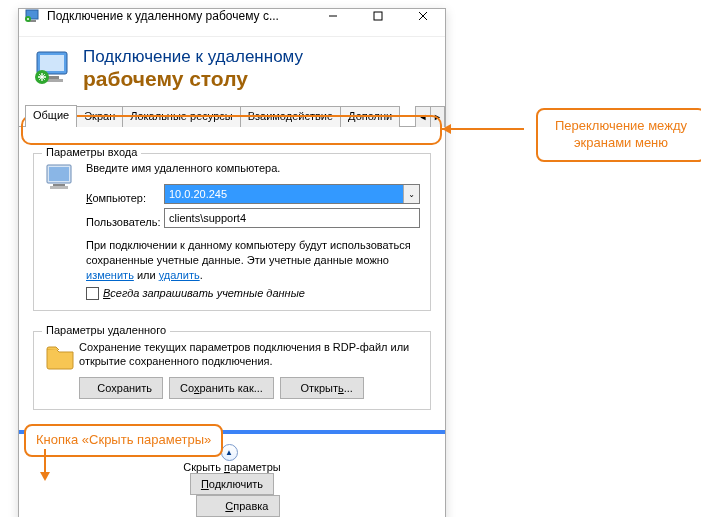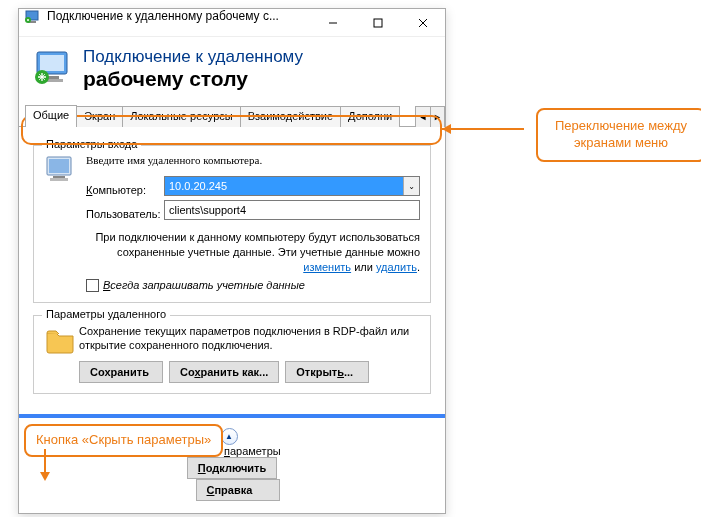--- a/index.html
+++ b/index.html
@@ -17,42 +17,42 @@
     left: 18px;
     top: 8px;
     width: 428px;
     border: 1px solid #aaa;
     background: #fff;
     box-shadow: 0 3px 10px rgba(0,0,0,0.15);
   }
   .titlebar {
     height: 28px;
     display: flex;
-    align-items: flex-start;
+    align-items: center;
     padding: 0 0 14px 6px;
     background: #fff;
     border-bottom: 1px solid #eee;
   }
   .titlebar-icon { width: 16px; height: 16px; margin-right: 6px; }
   .titlebar-text { flex: 1; font-size: 12px; color: #000; }
   .titlebar-btns { display: flex; }
   .titlebar-btn {
     width: 45px; height: 28px;
     display: flex; align-items: center; justify-content: center;
     font-size: 12px; color: #000;
   }
   .header {
     display: flex;
     align-items: center;
     padding: 10px 14px 14px 14px;
     background: #fff;
   }
   .header-icon { width: 40px; height: 40px; margin-right: 10px; position: relative; }
   .header-text .line1 { font-size: 17px; color: #003a8a; }
-  .header-text .line2 { font-size: 21px; color: #000000; font-weight: 700; }
+  .header-text .line2 { font-size: 21px; color: #a16207; font-weight: 700; }
   .tabs {
     display: flex;
     align-items: stretch;
     height: 22px;
     border-bottom: 1px solid #aaa;
     background: #fff;
     position: relative;
   }
   .tab {
     padding: 3px 7px 0 7px;
@@ -84,35 +84,35 @@
   .tab-scroll-btn {
     width: 14px; height: 20px;
     background: #f0f0f0;
     display: flex; align-items: center; justify-content: center;
     font-size: 9px;
   }
   .tab-scroll-btn + .tab-scroll-btn { border-left: 1px solid #aaa; }
   .body-area { padding: 6px 14px 12px 14px; }
   .fieldset {
     border: 1px solid #ccc;
-    margin: 12px 0 8px 0;
+    margin: 20px 0 8px 0;
     padding: 8px 10px 10px 10px;
     position: relative;
   }
   .fieldset-legend {
     position: absolute;
     top: -8px; left: 8px;
     background: #fff;
     padding: 0 4px;
     font-size: 11px;
   }
   .login-row { display: flex; align-items: flex-start; }
   .login-icon { width: 32px; height: 32px; margin-right: 10px; }
   .login-content { flex: 1; }
-  .instr { margin-bottom: 10px; font-family: Liberation Serif, serif; }
+  .instr { margin-bottom: 10px; }
   .form-row { display: flex; align-items: flex-end; margin: 4px 0; }
   .form-label { width: 78px; }
   .combo {
     flex: 1;
     display: flex;
     border: 1px solid #7a7a7a;
     height: 20px;
     background: #0f172a;
   }
   .combo input {
@@ -128,38 +128,37 @@
     font-size: 8px;
   }
   .textfield {
     flex: 1;
     border: 1px solid #7a7a7a;
     height: 20px;
     padding: 1px 4px;
     font-size: 11px;
     font-family: inherit;
   }
-  .note { margin-top: 10px; line-height: 1.35; text-align: right; }
+  .note { margin-top: 10px; line-height: 1.35; }
   .link { color: #0066cc; text-decoration: underline; }
   .chk-row { display: flex; align-items: center; margin-top: 4px; gap: 4px; font-style: italic; }
   .chk { width: 13px; height: 13px; border: 1px solid #555; background: #fff; }
   .conn-row { display: flex; align-items: flex-start; gap: 3px; }
   .conn-icon { width: 32px; height: 32px; }
   .conn-text { flex: 1; line-height: 1.35; }
   .btn-row { display: flex; gap: 6px; margin-top: 8px; }
   .btn {
     border: 1px solid #adadad;
     background: #e1e1e1;
     padding: 3px 10px;
     font-size: 11px;
     font-family: inherit;
     min-width: 84px;
     height: 22px;
-    text-align: left;
-    font-weight: bold;
+    text-align: right;
   }
   .footer {
     border-top: 4px solid #3b82f6;
     padding: 10px 14px 12px 14px;
     display: flex;
     align-items: center;
     flex-direction: column;
   }
   .collapse-btn {
     width: 17px; height: 17px;

